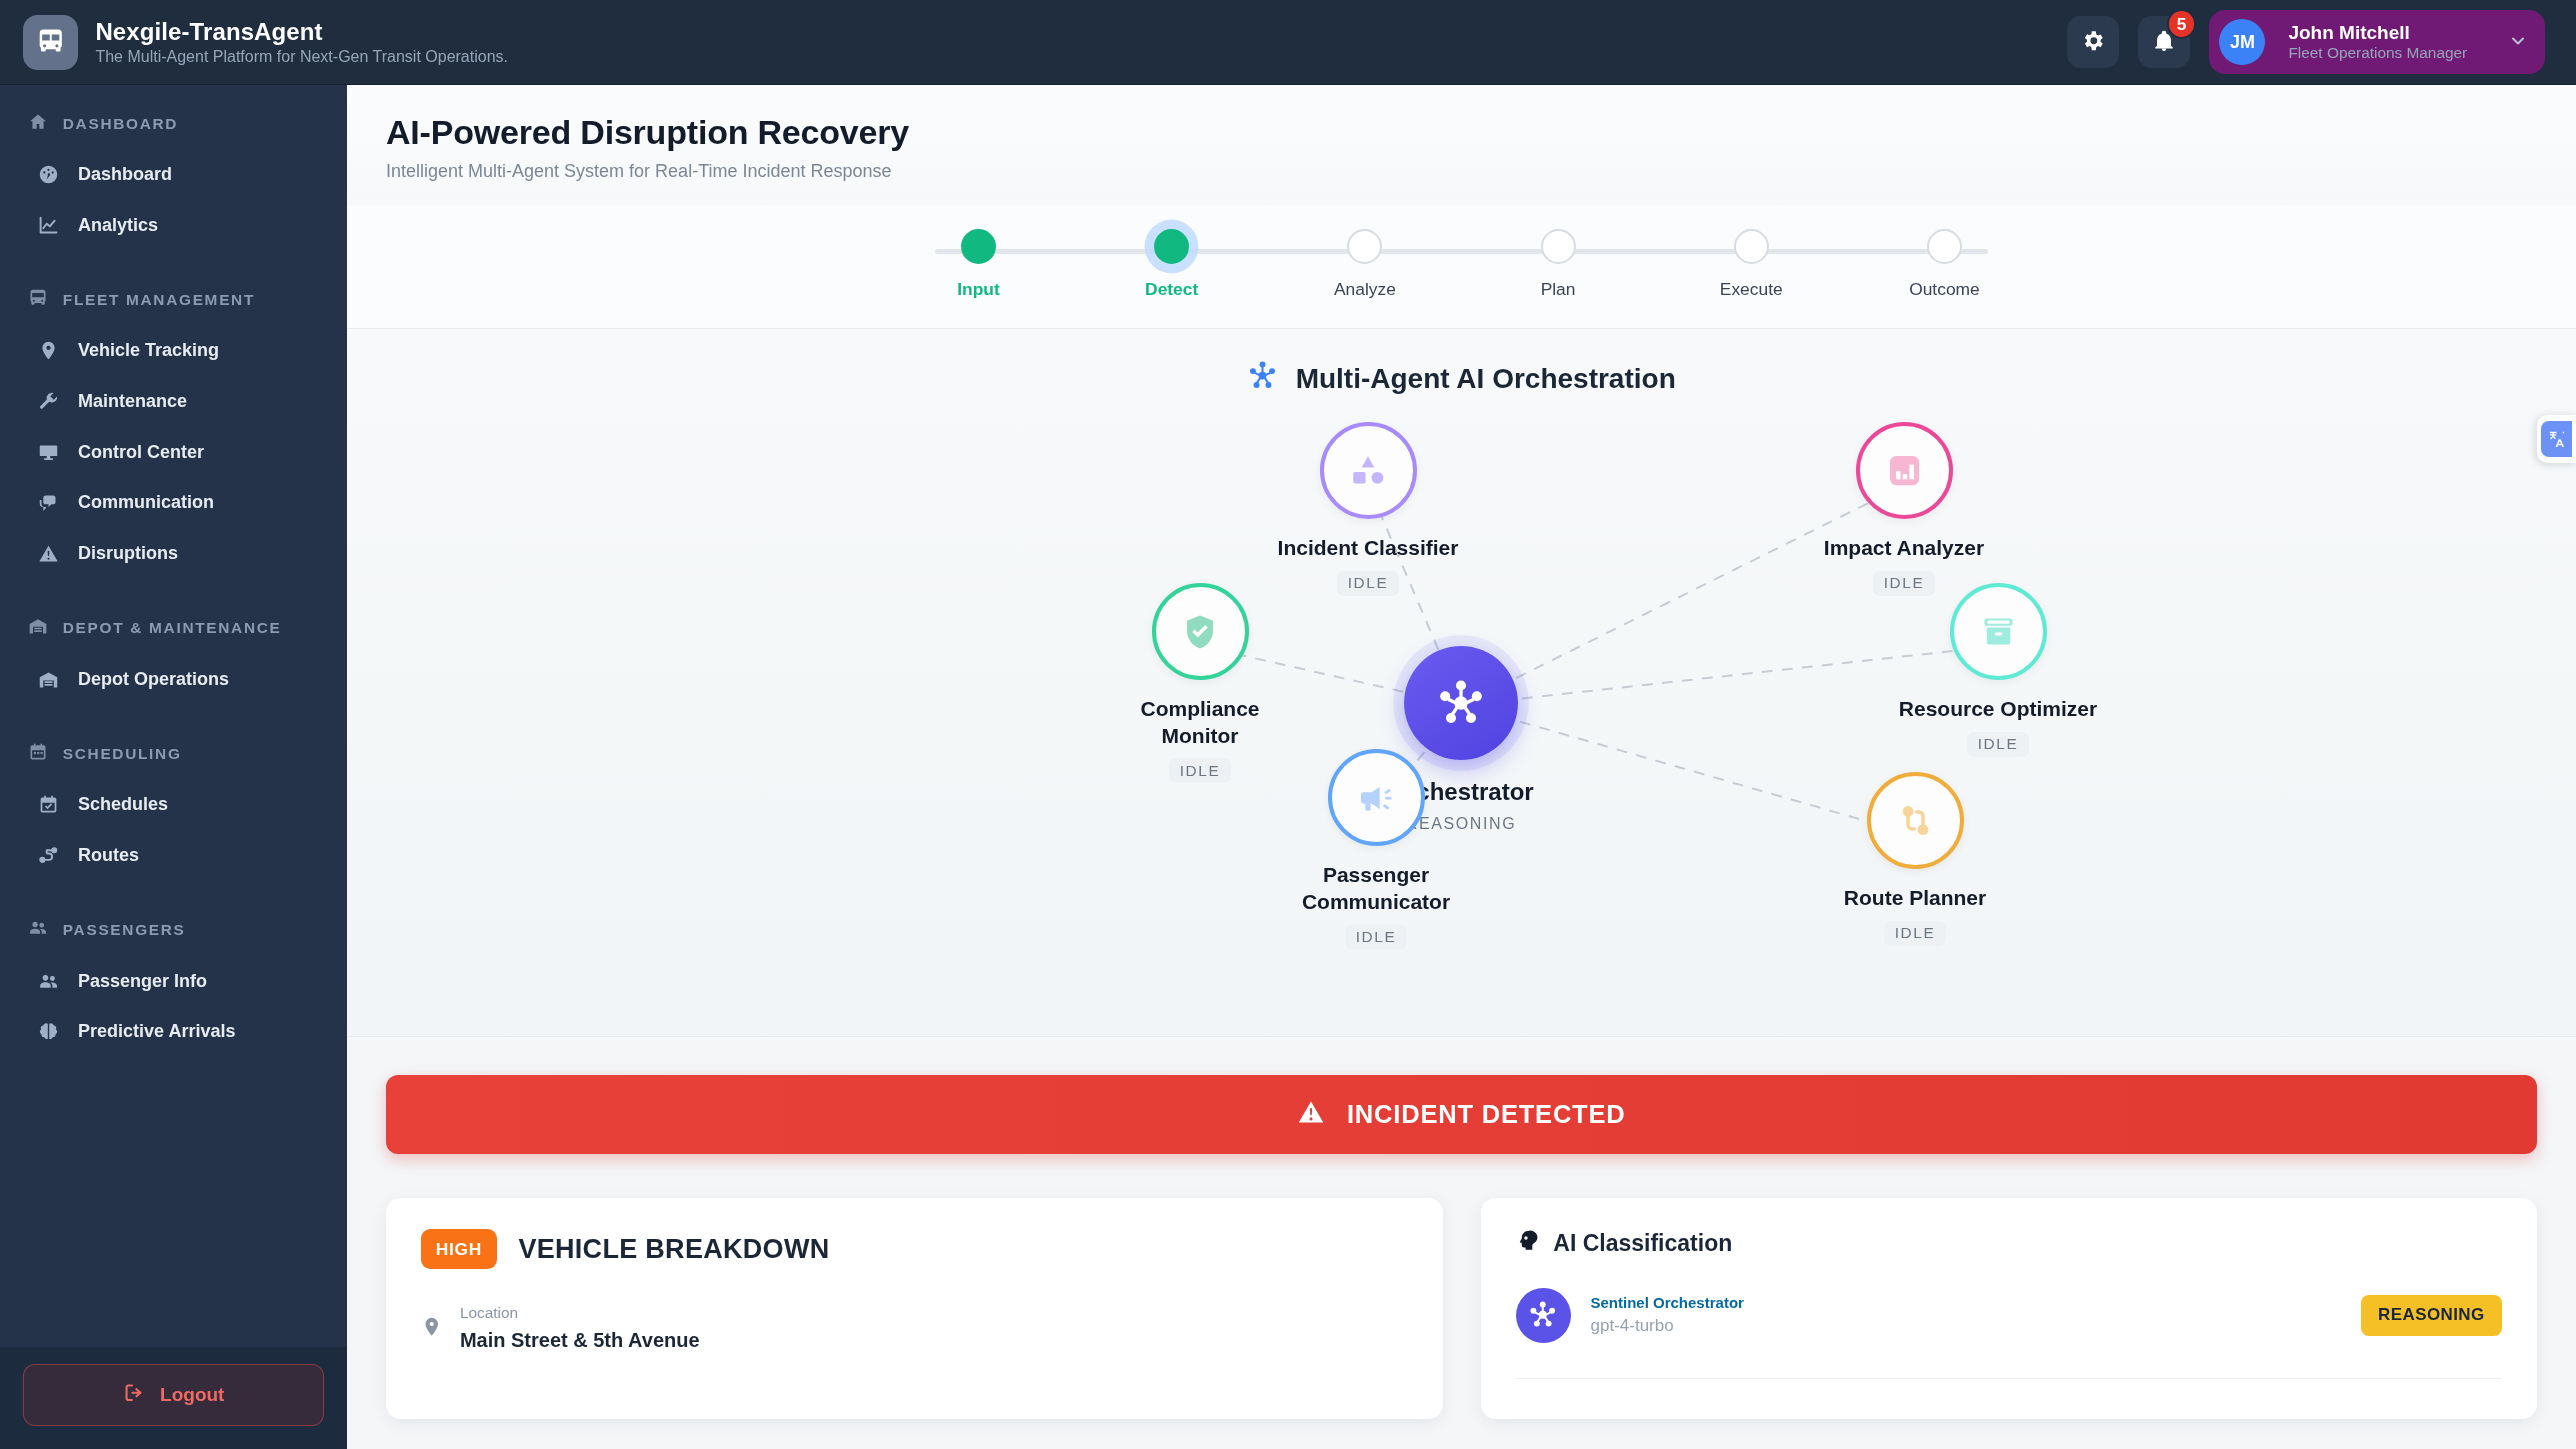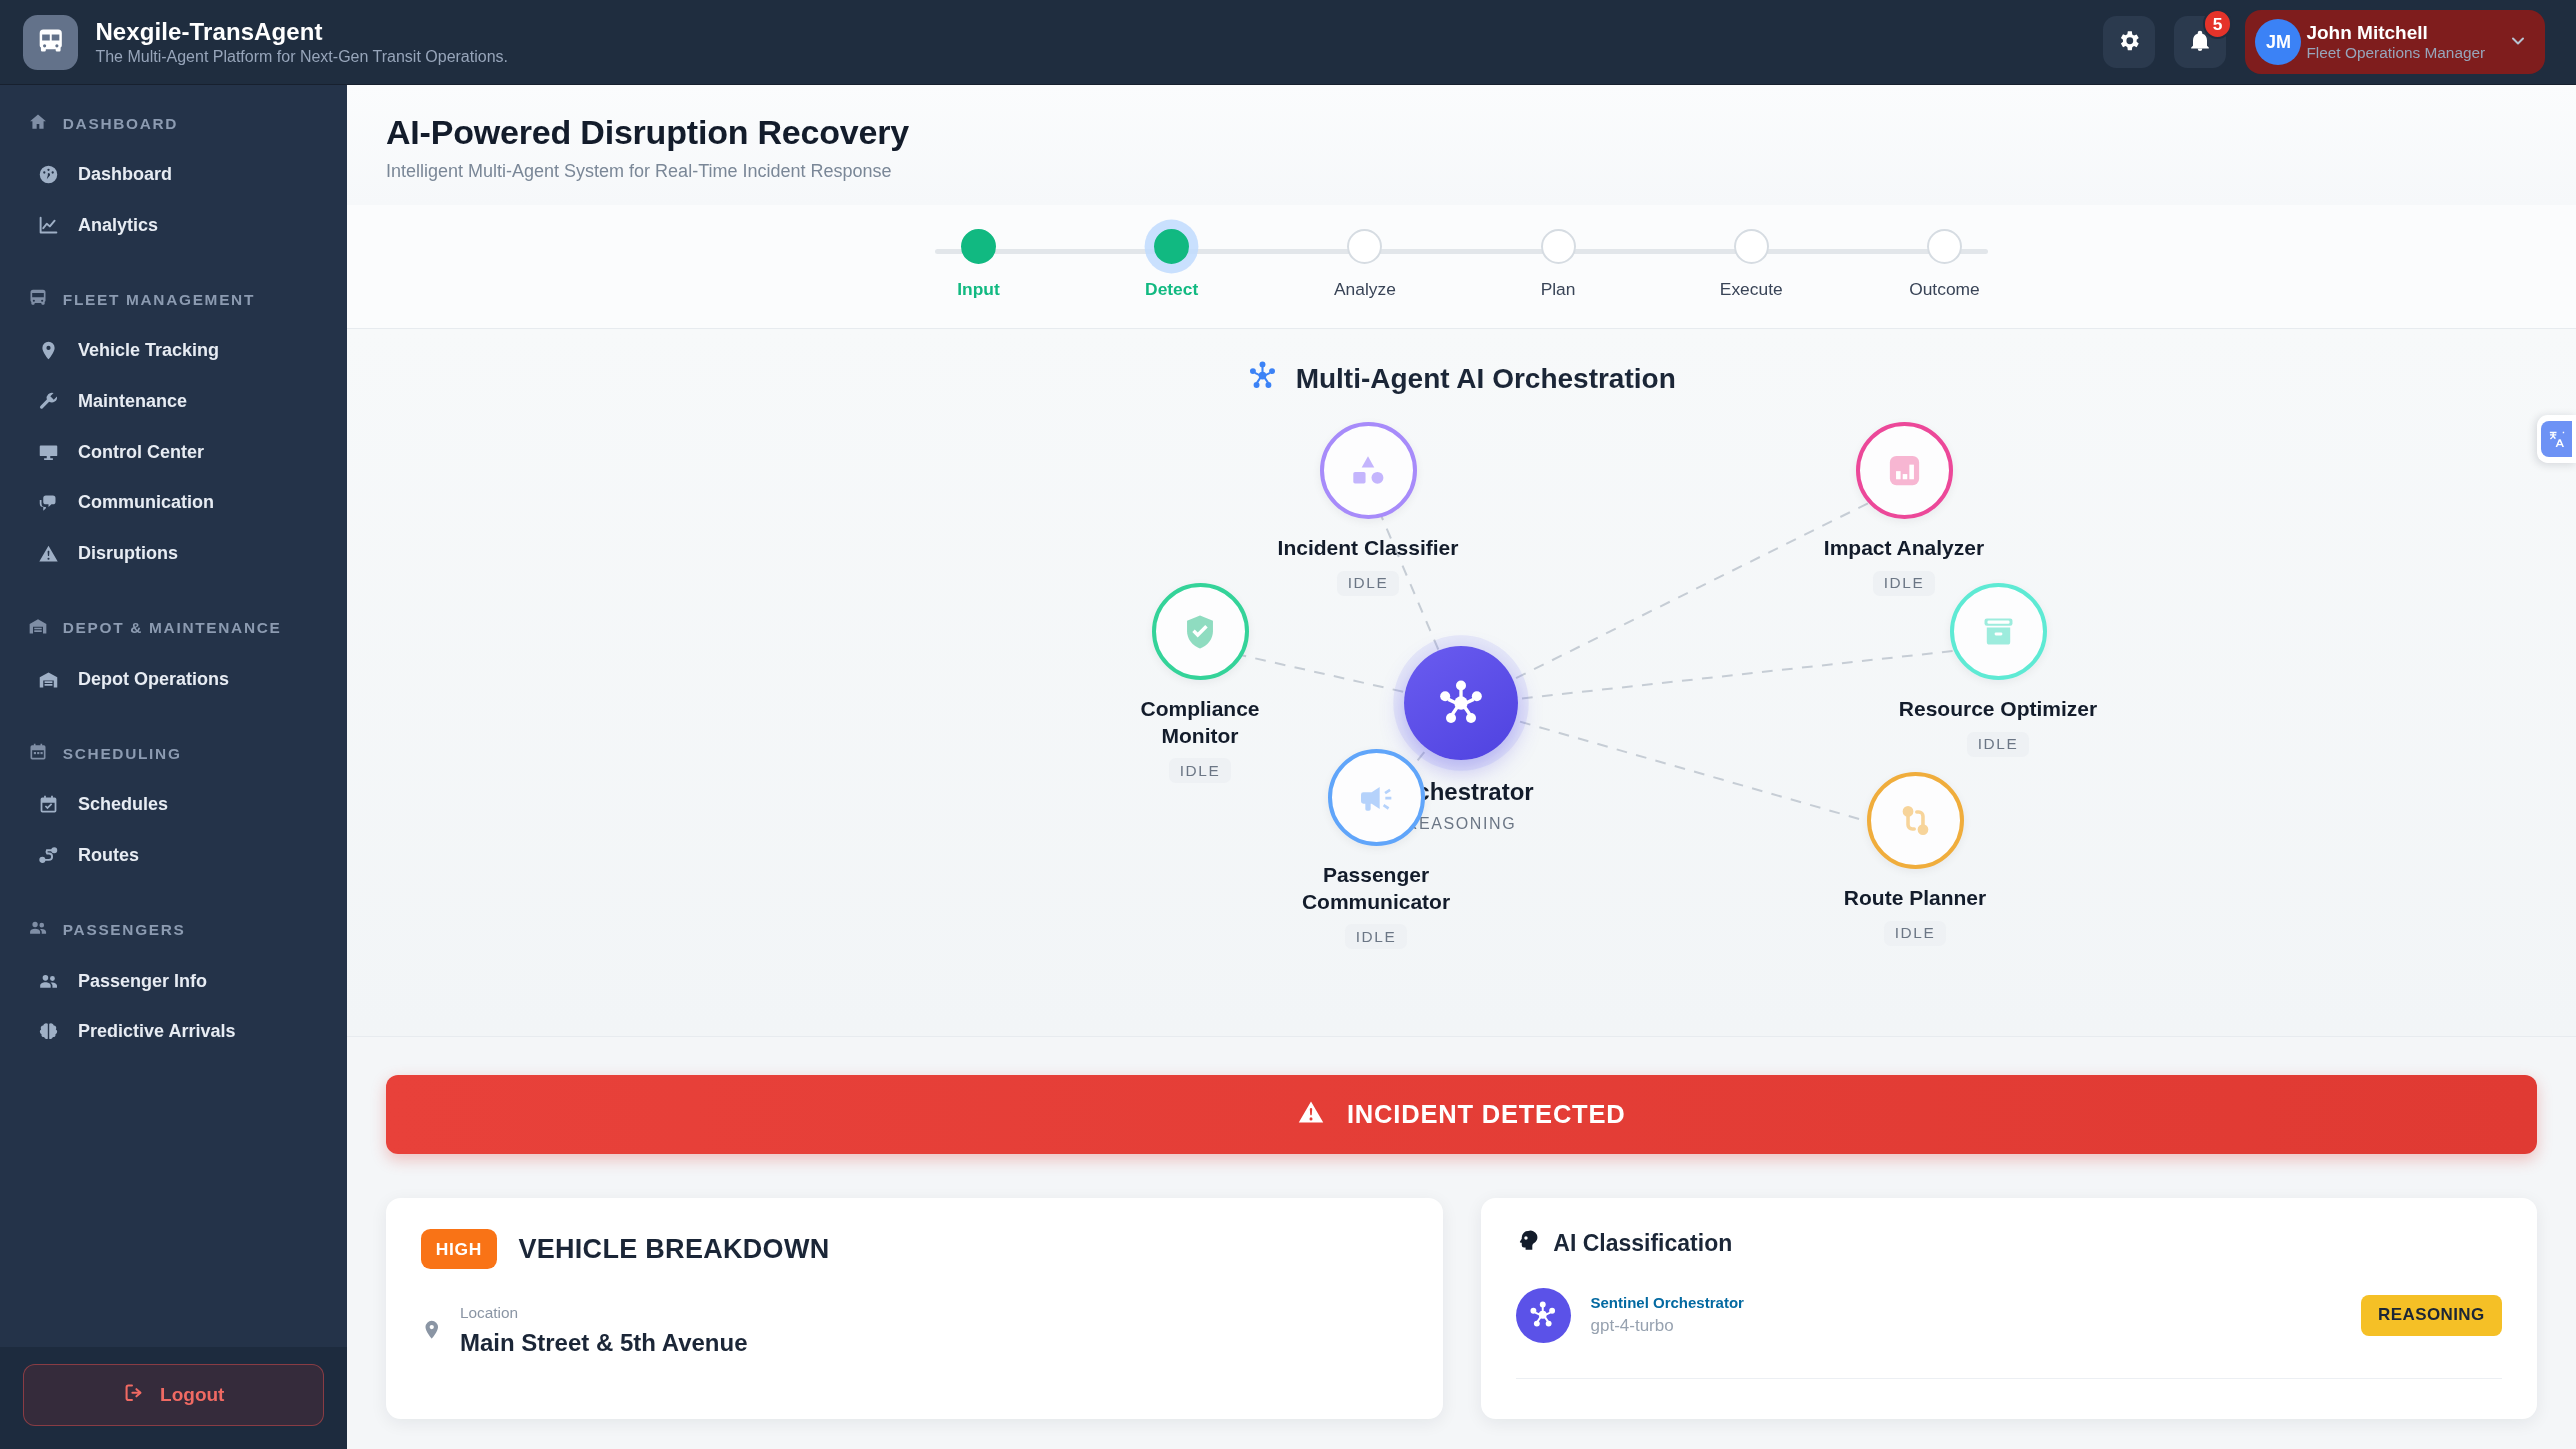--- a/index.html
+++ b/index.html
@@ -29,21 +29,21 @@
     width: 52px; height: 52px; border-radius: 13.4px; background: #2b3a4e;
     display: flex; align-items: center; justify-content: center; position: relative;
     border: none; cursor: pointer;
   }
   .badge {
     position: absolute; top: -6.7px; right: -6.7px; min-width: 29.5px; height: 29.5px;
     border-radius: 14.8px; background: #e5332a; color: #fff; font-size: 17.4px; font-weight: 700;
     display: flex; align-items: center; justify-content: center; border: 2.7px solid #1f2d3f; padding: 0 4px;
   }
   .userchip {
-    display: flex; align-items: center; gap: 5px; background: #7f1d1d;
+    display: flex; align-items: center; gap: 23px; background: #701a75;
     border-radius: 16px; padding: 9.4px 17.4px 9.4px 10.7px; cursor: pointer;
   }
   .avatar {
     width: 46px; height: 46px; border-radius: 50%; background: #3b82f6;
     color: #fff; font-size: 18px; font-weight: 700;
     display: flex; align-items: center; justify-content: center;
   }
   .user-name { font-size: 19px; font-weight: 700; color: #ffffff; line-height: 1.15; }
   .user-role { font-size: 15.4px; color: #97a5ba; line-height: 1.2; }
   .chev { margin-left: 17.4px; }
@@ -126,21 +126,21 @@
     box-shadow: 0 5.4px 14.8px rgba(220,53,47,.28); cursor: pointer;
   }
   .cards { display: flex; gap: 38px; margin-top: 44px; }
   .card { flex: 1 1 0; background: #ffffff; border-radius: 14.8px; box-shadow: 0 4px 17.4px rgba(17,24,39,.07); padding: 31px 35px 40px; min-height: 221px; }
   .card-head { display: flex; align-items: center; gap: 21.5px; }
   .sev-badge { background: #f97316; color: #fff; font-size: 17.4px; font-weight: 700; letter-spacing: 0.7px; border-radius: 9.4px; padding: 9.4px 14.8px; }
   .card-title { font-size: 27px; font-weight: 700; color: #1b2637; letter-spacing: 0.3px; }
   .field { display: flex; align-items: center; gap: 17.4px; margin-top: 35px; }
   .field-text { display: flex; flex-direction: column; gap: 6.7px; }
   .field-label { font-size: 15.4px; color: #8a95a4; }
-  .field-value { font-size: 24px; font-weight: 700; color: #1b2637; }
+  .field-value { font-size: 20px; font-weight: 700; color: #1b2637; }
   .card-title-sm { display: flex; align-items: center; gap: 14.8px; font-size: 23px; font-weight: 700; color: #1b2637; }
   .agent-row { display: flex; align-items: center; gap: 20px; margin-top: 29.5px; }
   .agent-av { width: 55px; height: 55px; border-radius: 50%; background: #5b52e8; display: flex; align-items: center; justify-content: center; }
   .agent-name { font-size: 15px; font-weight: 700; color: #0369a1; }
   .agent-model { font-size: 17px; color: #97a2b0; margin-top: 5.4px; }
   .state-badge { margin-left: auto; background: #f5c026; color: #1b2637; font-size: 17px; font-weight: 700; letter-spacing: 0.4px; border-radius: 8px; padding: 10.7px 17.4px; }
   .card-rule { margin-top: 35px; border-top: 0.7px solid #eceff3; }
 
   
   .translate-tab {

